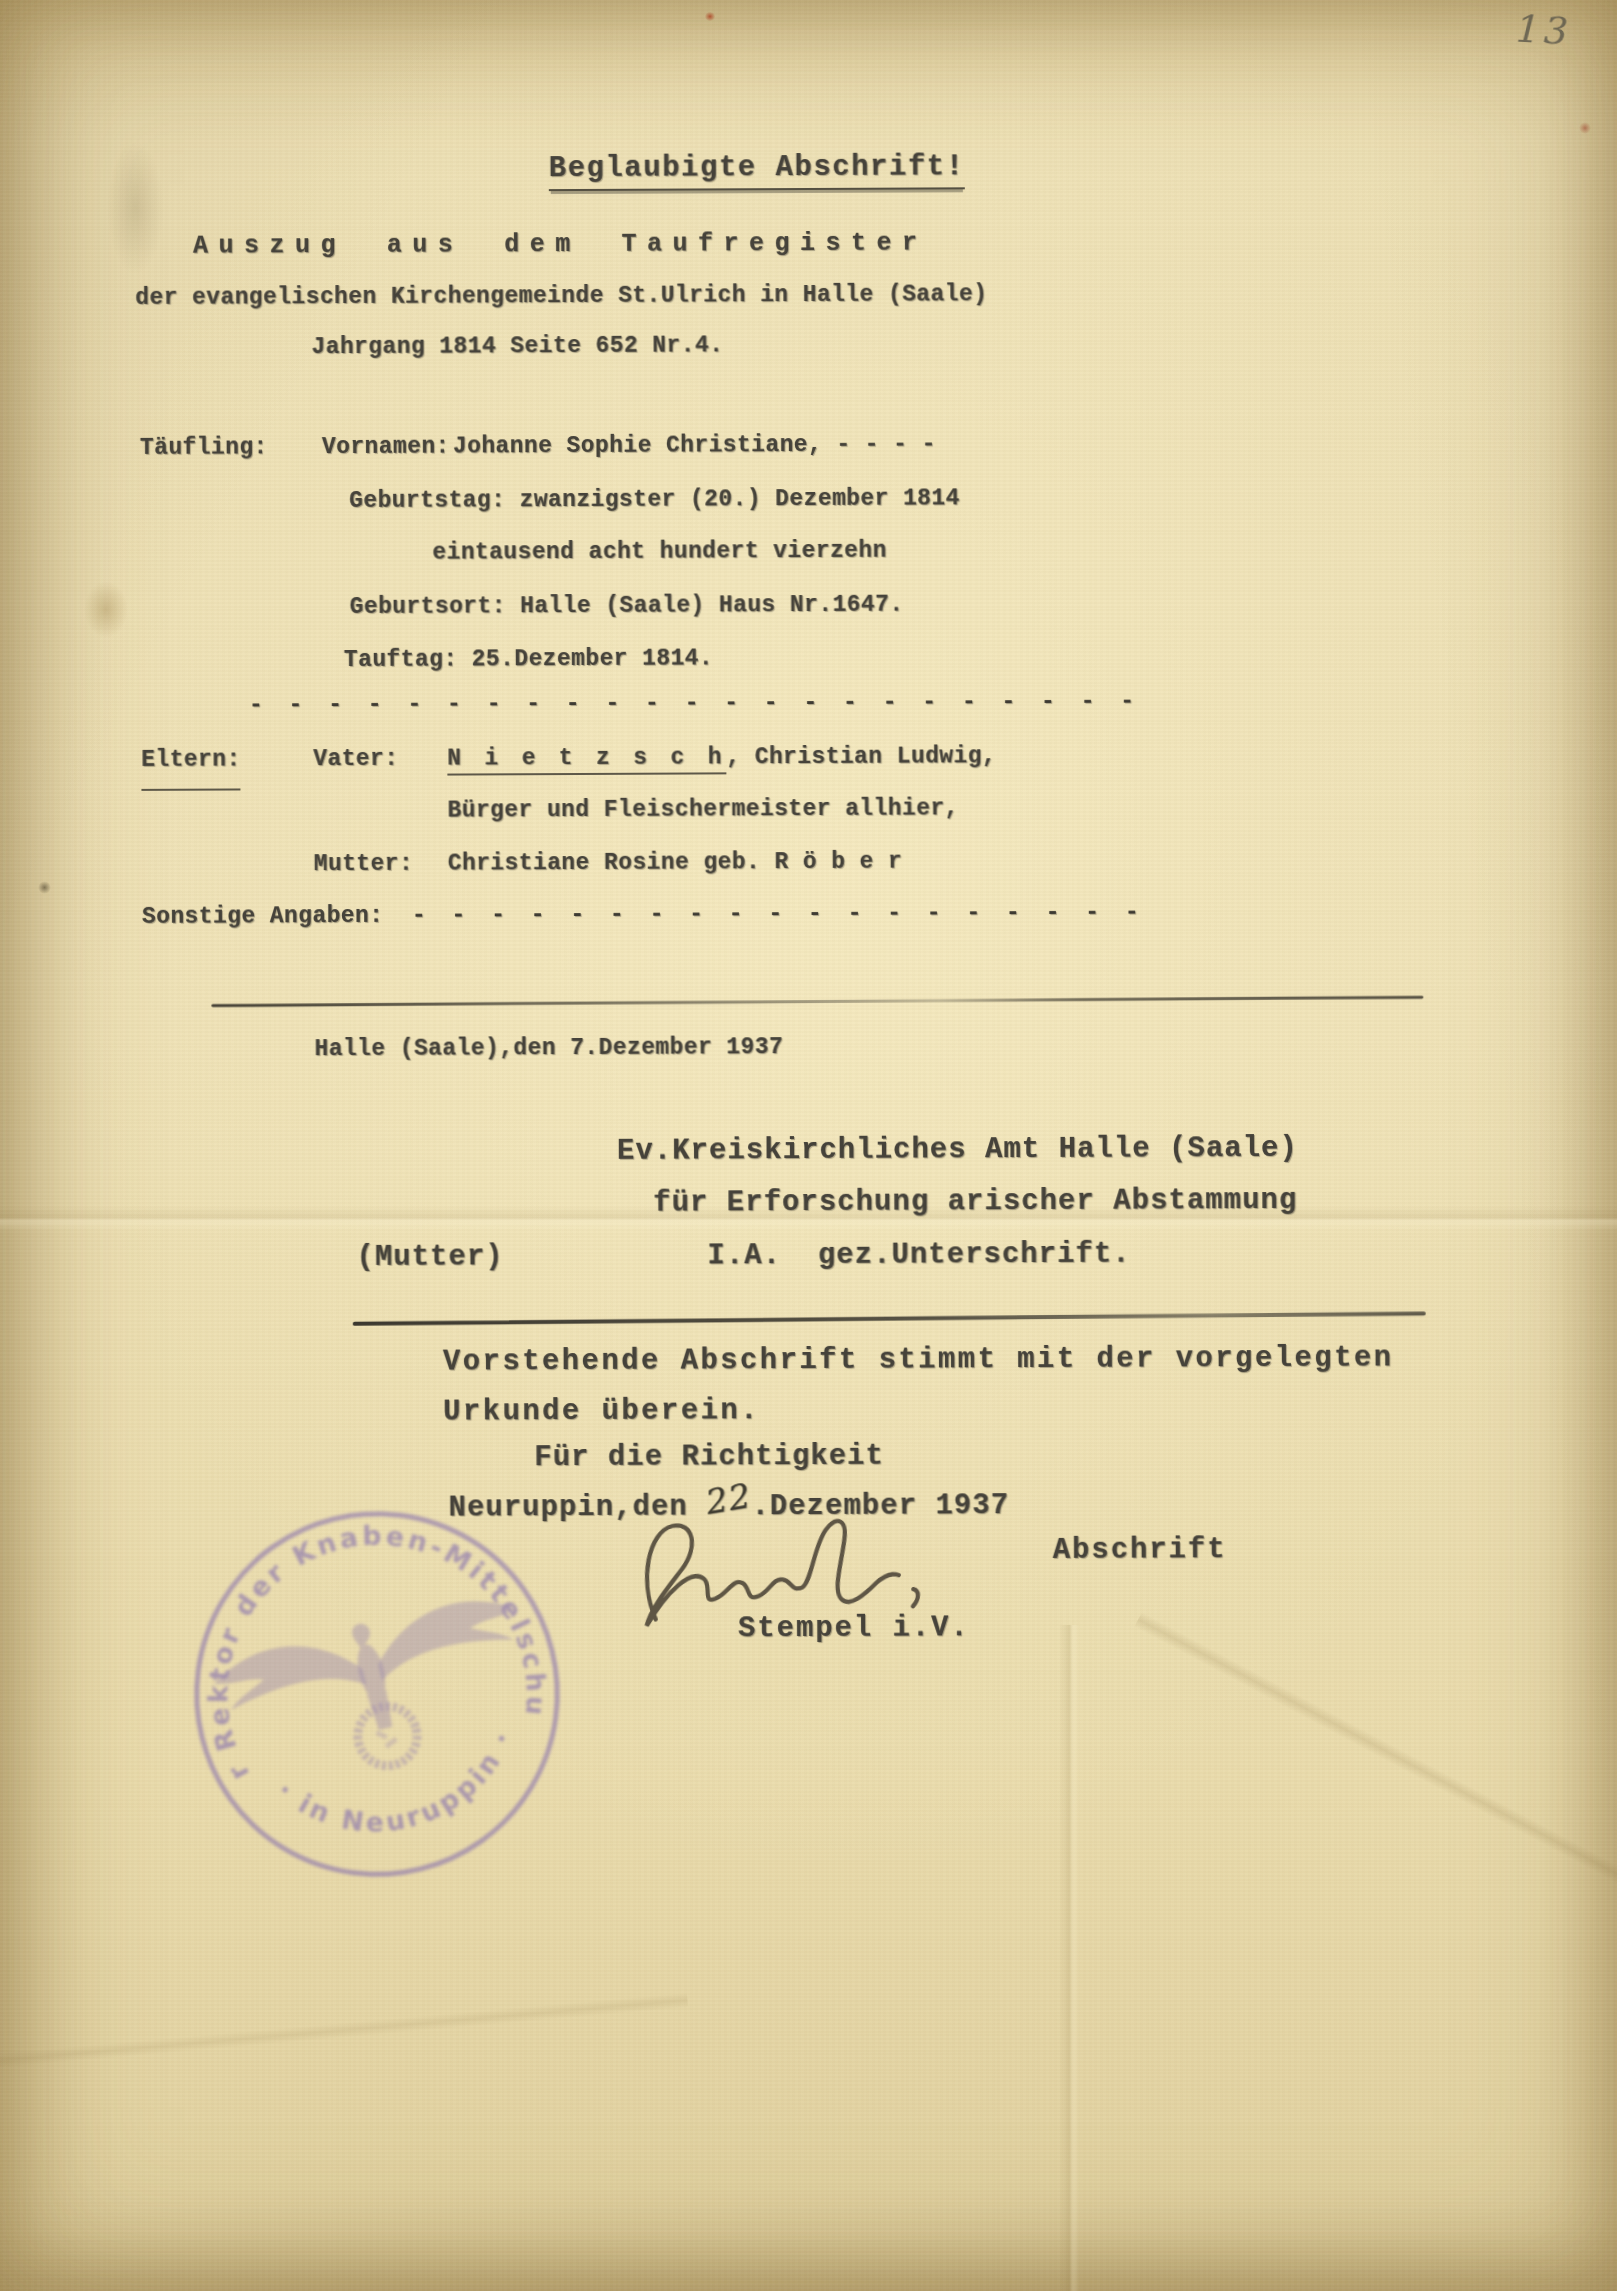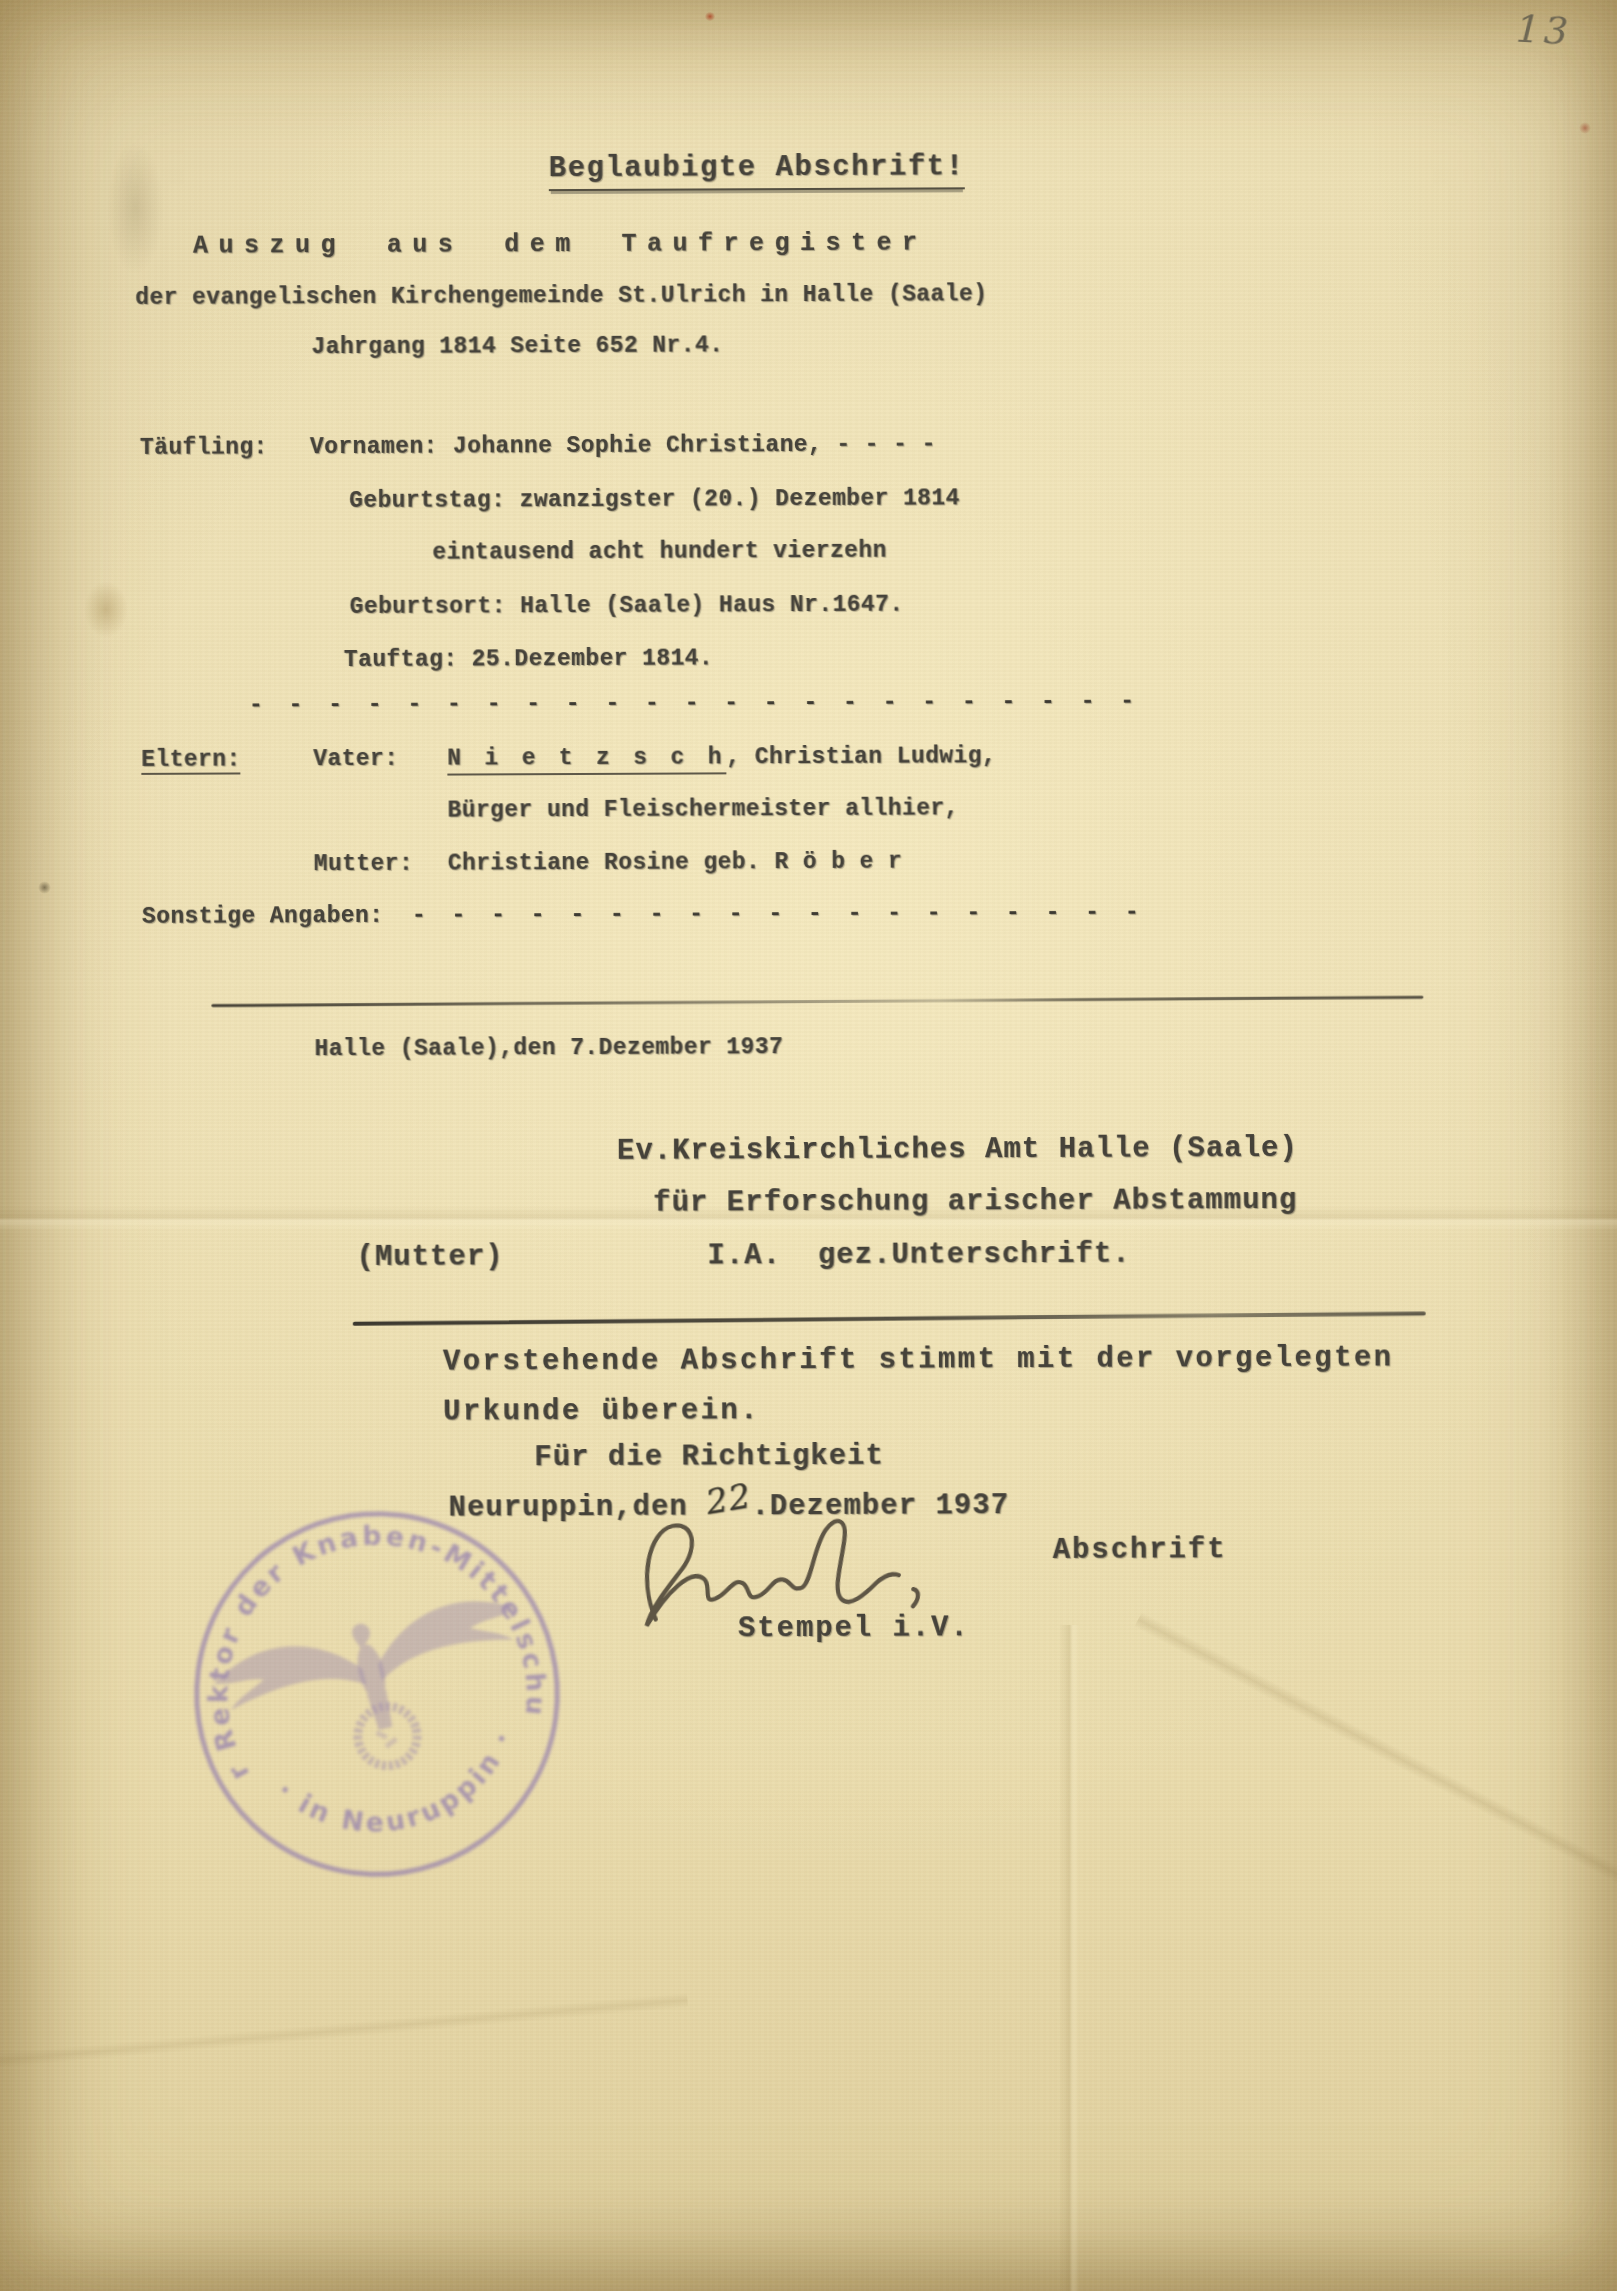--- a/index.html
+++ b/index.html
@@ -35,21 +35,21 @@
 
   .typed{position:absolute;inset:0;transform:rotate(-.25deg);filter:blur(0.4px);color:#45423a;}
   .line{position:absolute;white-space:pre;font-weight:bold;
     text-shadow:1px 0.8px 0.8px rgba(60,56,46,.38), -0.4px 0 0 rgba(60,56,46,.25);}
   .t1{font-size:23px;letter-spacing:0.4px;}
   .t2{font-size:29px;letter-spacing:1px;}
   .title{font-size:29px;letter-spacing:1.5px;border-bottom:2.9px solid rgba(58,54,45,.85);
     box-shadow:0 4.8px 0 -1.9px rgba(58,54,45,.40);padding-bottom:3.8px;}
   .spaced-head{font-size:25px;letter-spacing:10.5px;word-spacing:15.3px;}
   .dashes{letter-spacing:6px;color:#3d3a32;}
-  .underlined{border-bottom:2.9px solid rgba(58,54,45,.8);padding-bottom:0;}
+  .underlined{border-bottom:2.9px solid rgba(58,54,45,.8);padding-bottom:16px;}
   .name-sp{letter-spacing:4.8px;border-bottom:2.9px solid rgba(58,54,45,.8);padding-bottom:1.9px;}
   .ls25{letter-spacing:2.4px;}
   .ls2{letter-spacing:1.9px;}
   .rule{position:absolute;border-radius:1.9px;}
   .rule.r1{left:212px;top:1000px;width:1212px;height:2.9px;transform:rotate(-.15deg);
     background:linear-gradient(90deg,rgba(62,58,48,.95),rgba(62,58,48,.6) 38%,rgba(62,58,48,.28) 60%,rgba(62,58,48,.7) 72%,rgba(62,58,48,.85));}
   .rule.r2{left:352px;top:1317px;width:1073px;height:3.8px;transform:rotate(-.3deg);
     background:linear-gradient(90deg,rgba(50,47,40,.95),rgba(50,47,40,.8) 55%,rgba(50,47,40,.55) 80%,rgba(50,47,40,.75));}
   .pencil{position:absolute;left:1516px;top:7.6px;font-family:"DejaVu Serif",serif;font-style:italic;
     font-size:38px;color:rgba(95,90,75,.85);transform:rotate(3deg);letter-spacing:3.8px;filter:blur(0.3px);}
@@ -77,21 +77,21 @@
 
   <div class="typed">
 
     <div class="line title" style="left:553px;top:151px;">Beglaubigte Abschrift!</div>
 
     <div class="line spaced-head" style="left:197px;top:229px;">Auszug aus dem Taufregister</div>
     <div class="line t1" style="left:139px;top:282px;">der evangelischen Kirchengemeinde St.Ulrich in Halle (Saale)</div>
     <div class="line t1" style="left:315px;top:332px;">Jahrgang 1814 Seite 652 Nr.4.</div>
 
     <div class="line t1" style="left:143px;top:432px;font-family:Liberation Mono, monospace;">Täufling:</div>
-    <div class="line t1" style="left:313px;top:432px;">Vornamen:</div>
+    <div class="line t1" style="left:325px;top:432px;">Vornamen:</div>
     <div class="line t1" style="left:456px;top:432px;">Johanne Sophie Christiane, - - - -</div>
     <div class="line t1" style="left:352px;top:486px;">Geburtstag: zwanzigster (20.) Dezember 1814</div>
     <div class="line t1" style="left:435px;top:538px;">eintausend acht hundert vierzehn</div>
     <div class="line t1" style="left:352px;top:592px;">Geburtsort: Halle (Saale) Haus Nr.1647.</div>
     <div class="line t1" style="left:346px;top:645px;">Tauftag: 25.Dezember 1814.</div>
     <div class="line t1 dashes" style="left:251px;top:690px;">- - - - - - - - - - - - - - - - - - - - - - -</div>
 
     <div class="line t1" style="left:143px;top:744px;"><span class="underlined">Eltern:</span></div>
     <div class="line t1" style="left:315px;top:744px;">Vater:</div>
     <div class="line t1" style="left:449px;top:744px;"><span class="name-sp">N i e t z s c h</span><span>, Christian Ludwig,</span></div>

